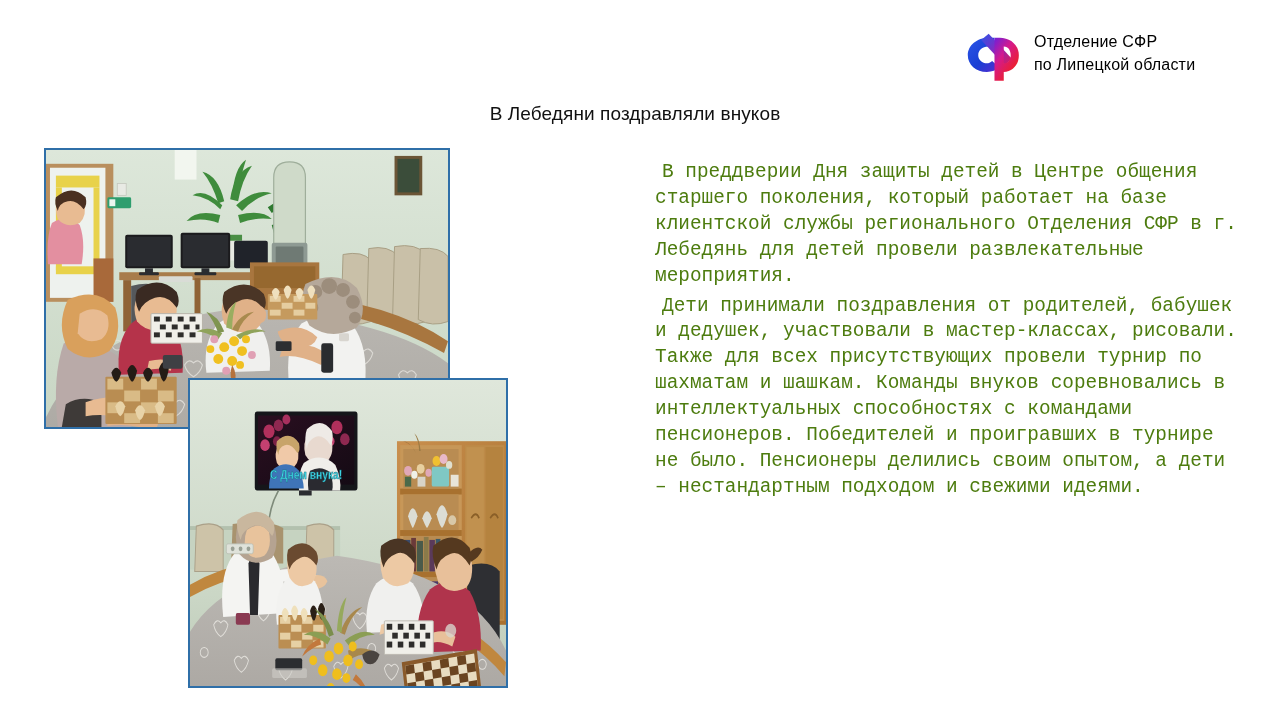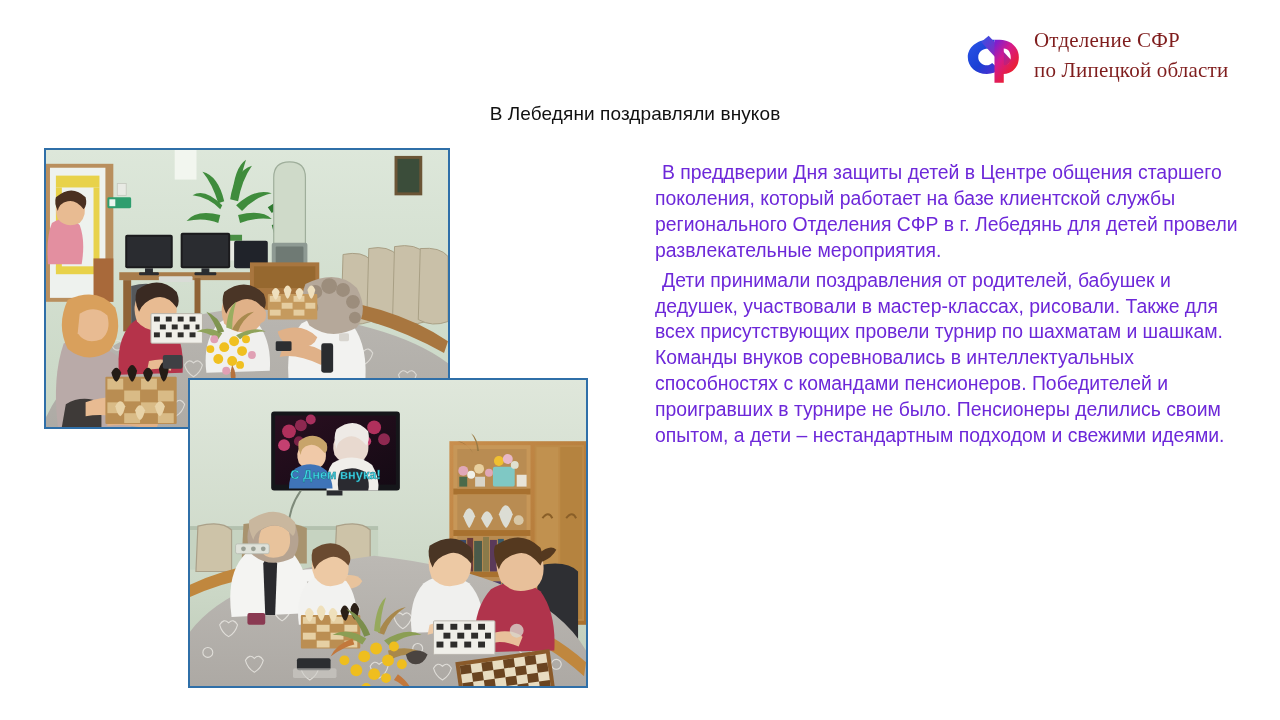--- a/index.html
+++ b/index.html
@@ -20,26 +20,25 @@
   .brand {
     position: absolute;
     top: 26px;
     left: 962px;
     display: flex;
     align-items: center;
     gap: 14px;
   }
   .brand-logo { width: 58px; height: 56px; display: block; }
   .brand-text {
-    font-size: 21px;
+    font-size: 16px;
     line-height: 1.42;
-    color: #7f1d1d;
+    color: #000000;
     white-space: pre;
     letter-spacing: 0.2px;
-    font-family: Liberation Serif, serif;
   }
 
   
   .slide-title {
     position: absolute;
     top: 103px;
     left: 300px;
     width: 670px;
     text-align: center;
     font-size: 19px;
@@ -48,34 +47,35 @@
   }
 
   
   .body-copy {
     position: absolute;
     top: 160px;
     left: 655px;
     width: 588px;
     font-size: 19.4px;
     line-height: 1.335;
-    color: #6d28d9;
+    color: #4d7c0f;
+    font-family: Liberation Mono, monospace;
   }
   .body-copy p { margin: 0 0 4px 0; text-indent: 7px; }
 
   
   .photo {
     position: absolute;
     border: 2px solid #2f6fa8;
     box-sizing: border-box;
     overflow: hidden;
     background: #cfd8cf;
   }
   #photo-one { left: 44px;  top: 148px; width: 406px; height: 281px; z-index: 1; }
-  #photo-two { left: 188px; top: 378px; width: 400px; height: 310px; z-index: 2; }
+  #photo-two { left: 188px; top: 378px; width: 320px; height: 310px; z-index: 2; }
   .photo svg { display: block; width: 100%; height: 100%; }
 </style>
 </head>
 <body>
 
 <div id="slide">
 
   <div class="brand">
     <svg class="brand-logo" viewBox="0 0 100 96" aria-hidden="true">
       <defs>

